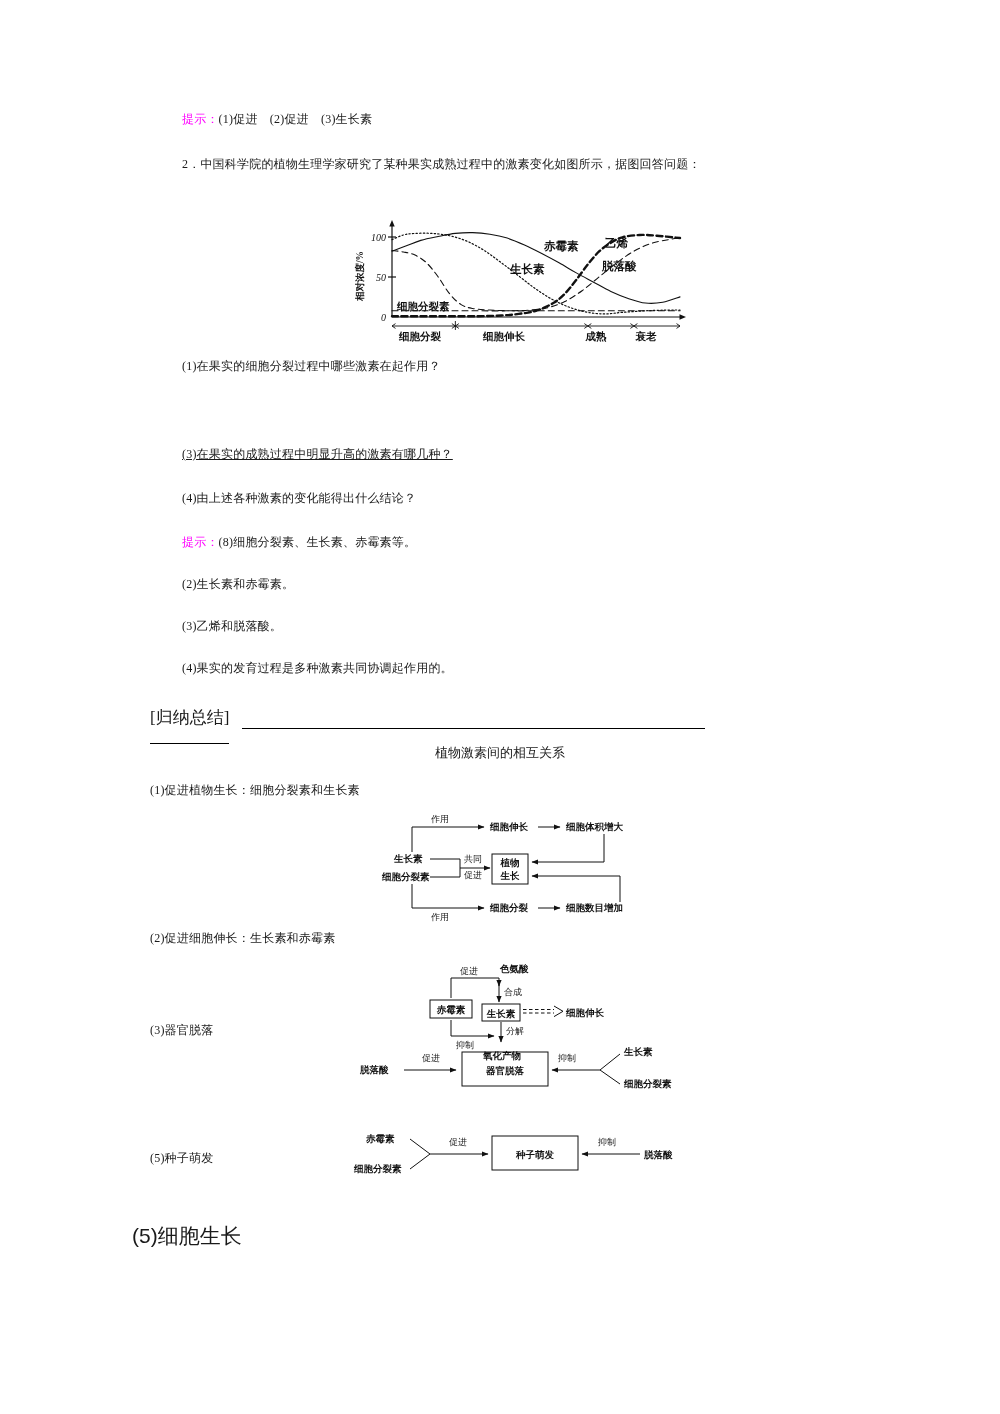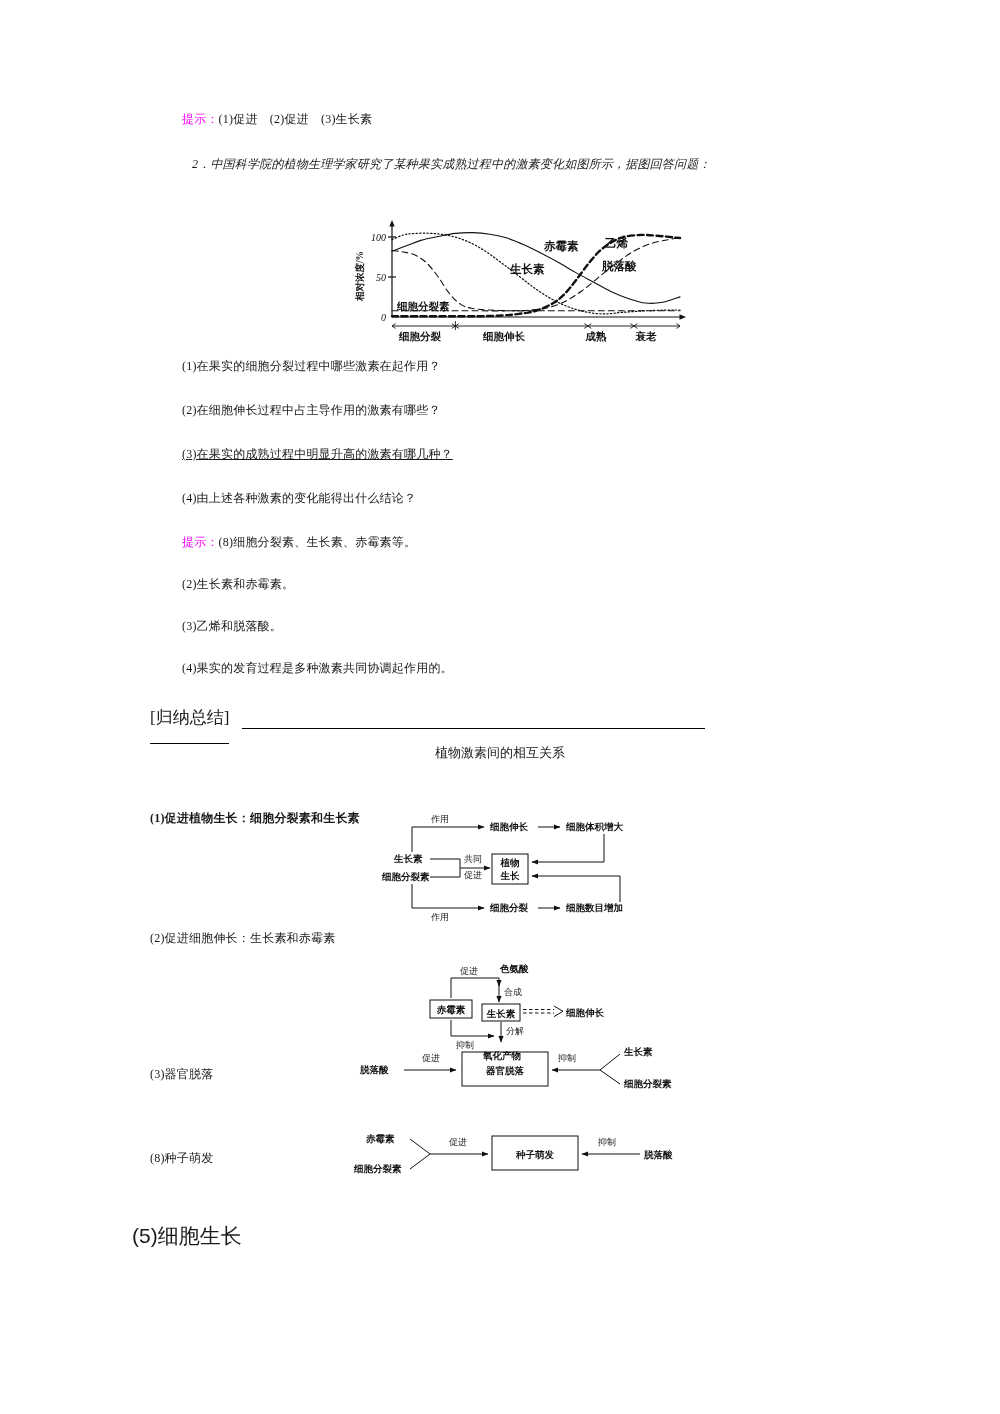--- a/index.html
+++ b/index.html
@@ -55,21 +55,21 @@
 </style>
 </head>
 <body>
 
 <div class="page">
 
   <div class="row line" style="top:113px;">
     <span class="hint-label">提示：</span><span>(1)促进　(2)促进　(3)生长素</span>
   </div>
 
-  <div class="row wide line" style="top:153px;left:160px;width:700px;line-height:1.85;text-indent:32px;font-style:italic;">2．中国科学院的植物生理学家研究了某种果实成熟过程中的激素变化如图所示，据图回答问题：</div>
+  <div class="row wide line" style="top:153px;left:150px;width:700px;line-height:1.85;text-indent:32px;">2．中国科学院的植物生理学家研究了某种果实成熟过程中的激素变化如图所示，据图回答问题：</div>
 
   <div class="chart-holder">
     <svg width="340" height="130" viewBox="0 0 340 130">
 
       <text class="ylab" transform="translate(11,60) rotate(-90)" text-anchor="middle">相对浓度/%</text>
 
       <g>
         <line x1="40" y1="8" x2="40" y2="101" stroke="#111" stroke-width="1.2"></line>
         <polygon points="40,4 37.3,10.5 42.7,10.5" fill="#111"></polygon>
         <line x1="40" y1="101" x2="330" y2="101" stroke="#111" stroke-width="1.2"></line>
@@ -113,39 +113,38 @@
           <path d="M328,110 l-3.5,-2.4 M328,110 l-3.5,2.4" stroke="#111" stroke-width="0.9" fill="none"></path>
         </g>
       <text class="chart-lab-s" x="68" y="124" text-anchor="middle">细胞分裂</text>
       <text class="chart-lab-s" x="152" y="124" text-anchor="middle">细胞伸长</text>
       <text class="chart-lab-s" x="244" y="124" text-anchor="middle">成熟</text>
       <text class="chart-lab-s" x="294" y="124" text-anchor="middle">衰老</text>
     </svg>
   </div>
 
   <div class="row line" style="top:360px;">(1)在果实的细胞分裂过程中哪些激素在起作用？</div>
-  <div class="row line" style="top:404px;">(2)在细胞伸长过程中占主导作用的激素有哪些？</div>
   <div class="row line" style="top:448px;text-decoration:underline;">(3)在果实的成熟过程中明显升高的激素有哪几种？</div>
   <div class="row line" style="top:492px;">(4)由上述各种激素的变化能得出什么结论？</div>
 
   <div class="row line" style="top:536px;">
     <span class="hint-label">提示：</span><span>(8)细胞分裂素、生长素、赤霉素等。</span>
   </div>
   <div class="row line" style="top:578px;">(2)生长素和赤霉素。</div>
   <div class="row line" style="top:620px;text-align:center;">(3)乙烯和脱落酸。</div>
   <div class="row line" style="top:662px;">(4)果实的发育过程是多种激素共同协调起作用的。</div>
 
   <div style="position:absolute;left:150px;top:706px;">
     <span class="summary-tag">[归纳总结]</span>
   </div>
   <div style="position:absolute;left:242px;top:728px;width:463px;border-top:1.6px solid #000;"></div>
 
   <div style="position:absolute;left:0;top:744px;width:1000px;text-align:center;font-size:13px;">植物激素间的相互关系</div>
 
-  <div class="row line" style="top:812px;left:150px;font-weight:bold;">(1)促进植物生长：细胞分裂素和生长素</div>
+  <div class="row line" style="top:784px;left:150px;">(1)促进植物生长：细胞分裂素和生长素</div>
 
   <div class="dia dia1" style="top:810px;left:368px;">
     <svg width="290" height="115" viewBox="0 0 290 115">
       <defs>
         <marker id="ar" markerWidth="7" markerHeight="7" refX="6" refY="2.6" orient="auto">
           <path d="M0,0 L6.5,2.6 L0,5.2 Z" fill="#111"></path>
         </marker>
       </defs>
 
       <text class="dtext-b" x="26" y="52">生长素</text>
@@ -220,21 +219,21 @@
       <line x1="73" y1="60" x2="73" y2="80" stroke="#111" stroke-width="1" marker-end="url(#ar2)"></line>
       <text class="dtext" x="78" y="72">分解</text>
       <text class="dtext-b" x="55" y="97">氧化产物</text>
 
       <line x1="23" y1="58" x2="23" y2="74" stroke="#111" stroke-width="1"></line>
       <line x1="23" y1="74" x2="66" y2="74" stroke="#111" stroke-width="1" marker-end="url(#ar2)"></line>
       <text class="dtext" x="28" y="86">抑制</text>
     </svg>
   </div>
 
-  <div class="row line" style="top:1068px;left:150px;">(3)器官脱落</div>
+  <div class="row line" style="top:1024px;left:150px;">(3)器官脱落</div>
 
   <div class="dia dia3" style="top:1038px;left:352px;">
     <svg width="340" height="62" viewBox="0 0 340 62">
       <defs>
         <marker id="ar3" markerWidth="7" markerHeight="7" refX="6" refY="2.6" orient="auto">
           <path d="M0,0 L6.5,2.6 L0,5.2 Z" fill="#111"></path>
         </marker>
       </defs>
       <text class="dtext-b" x="8" y="35">脱落酸</text>
       <line x1="52" y1="32" x2="104" y2="32" stroke="#111" stroke-width="1" marker-end="url(#ar3)"></line>
@@ -243,21 +242,21 @@
       <text class="dtext-b" x="153" y="36" text-anchor="middle">器官脱落</text>
       <line x1="248" y1="32" x2="200" y2="32" stroke="#111" stroke-width="1" marker-end="url(#ar3)"></line>
       <text class="dtext" x="206" y="23">抑制</text>
       <line x1="248" y1="32" x2="268" y2="16" stroke="#111" stroke-width="1"></line>
       <line x1="248" y1="32" x2="268" y2="46" stroke="#111" stroke-width="1"></line>
       <text class="dtext-b" x="272" y="17">生长素</text>
       <text class="dtext-b" x="272" y="49">细胞分裂素</text>
     </svg>
   </div>
 
-  <div class="row line" style="top:1152px;left:150px;">(8)种子萌发</div>
+  <div class="row line" style="top:1152px;left:150px;">(5)种子萌发</div>
 
   <div class="dia dia4" style="top:1122px;left:352px;">
     <svg width="340" height="62" viewBox="0 0 340 62">
       <defs>
         <marker id="ar4" markerWidth="7" markerHeight="7" refX="6" refY="2.6" orient="auto">
           <path d="M0,0 L6.5,2.6 L0,5.2 Z" fill="#111"></path>
         </marker>
       </defs>
       <text class="dtext-b" x="14" y="20">赤霉素</text>
       <text class="dtext-b" x="2" y="50">细胞分裂素</text>

